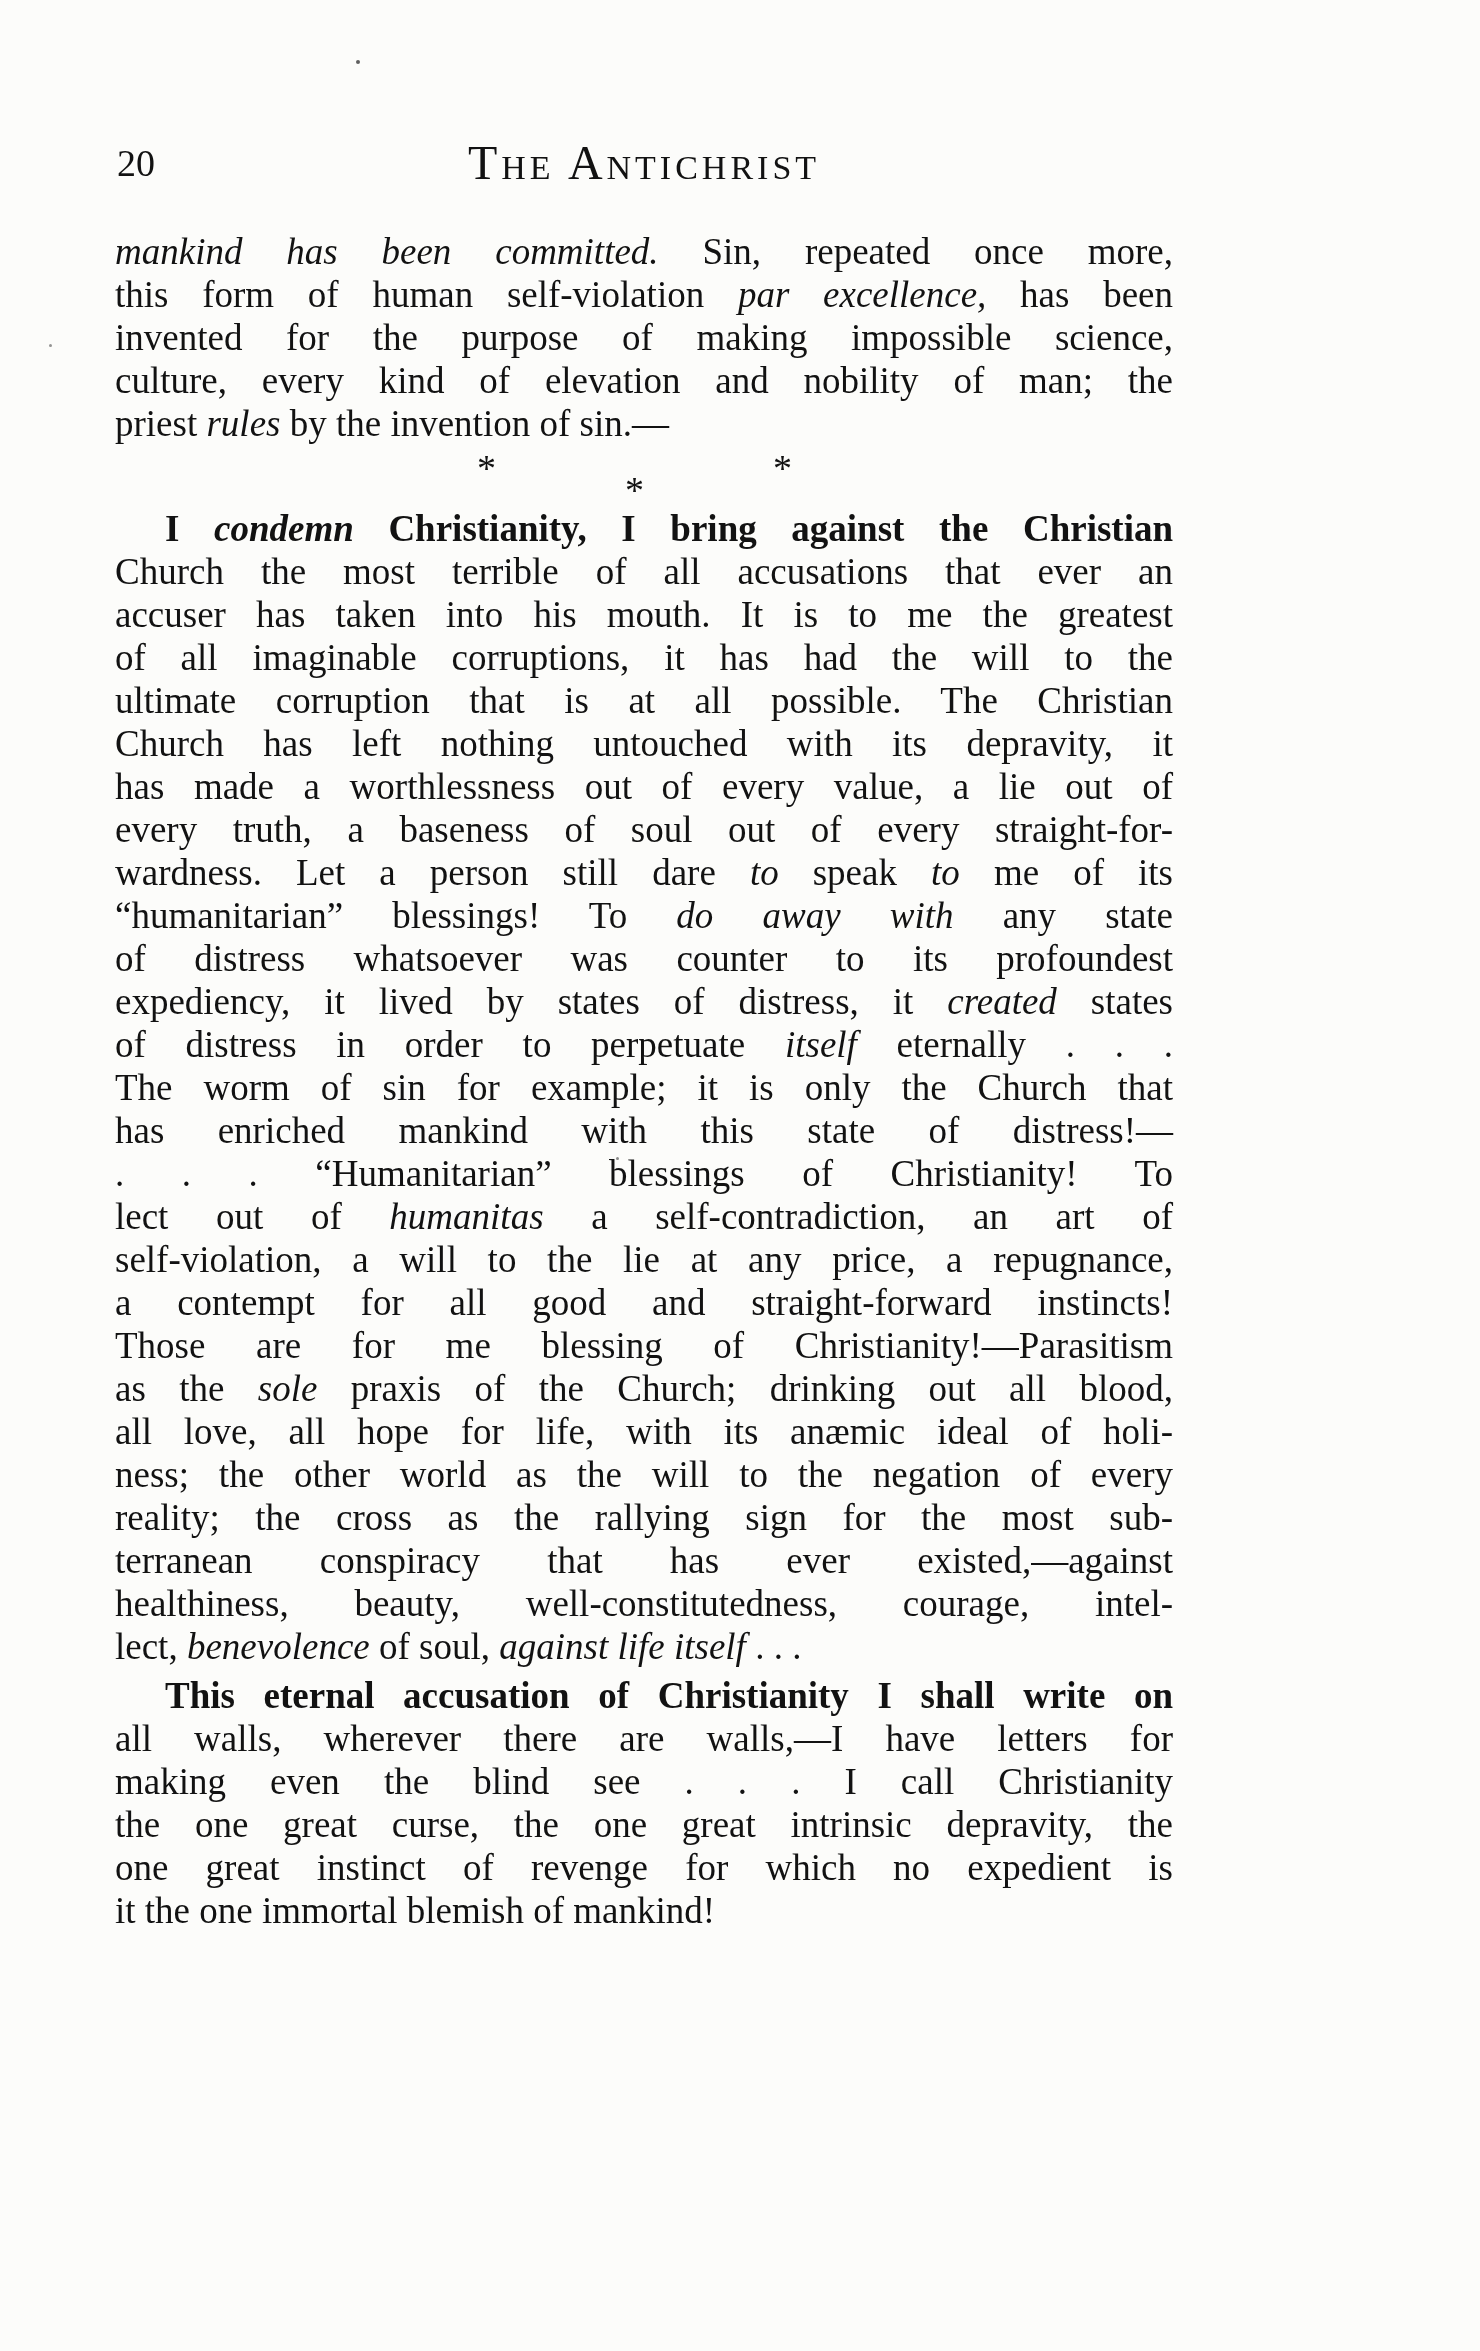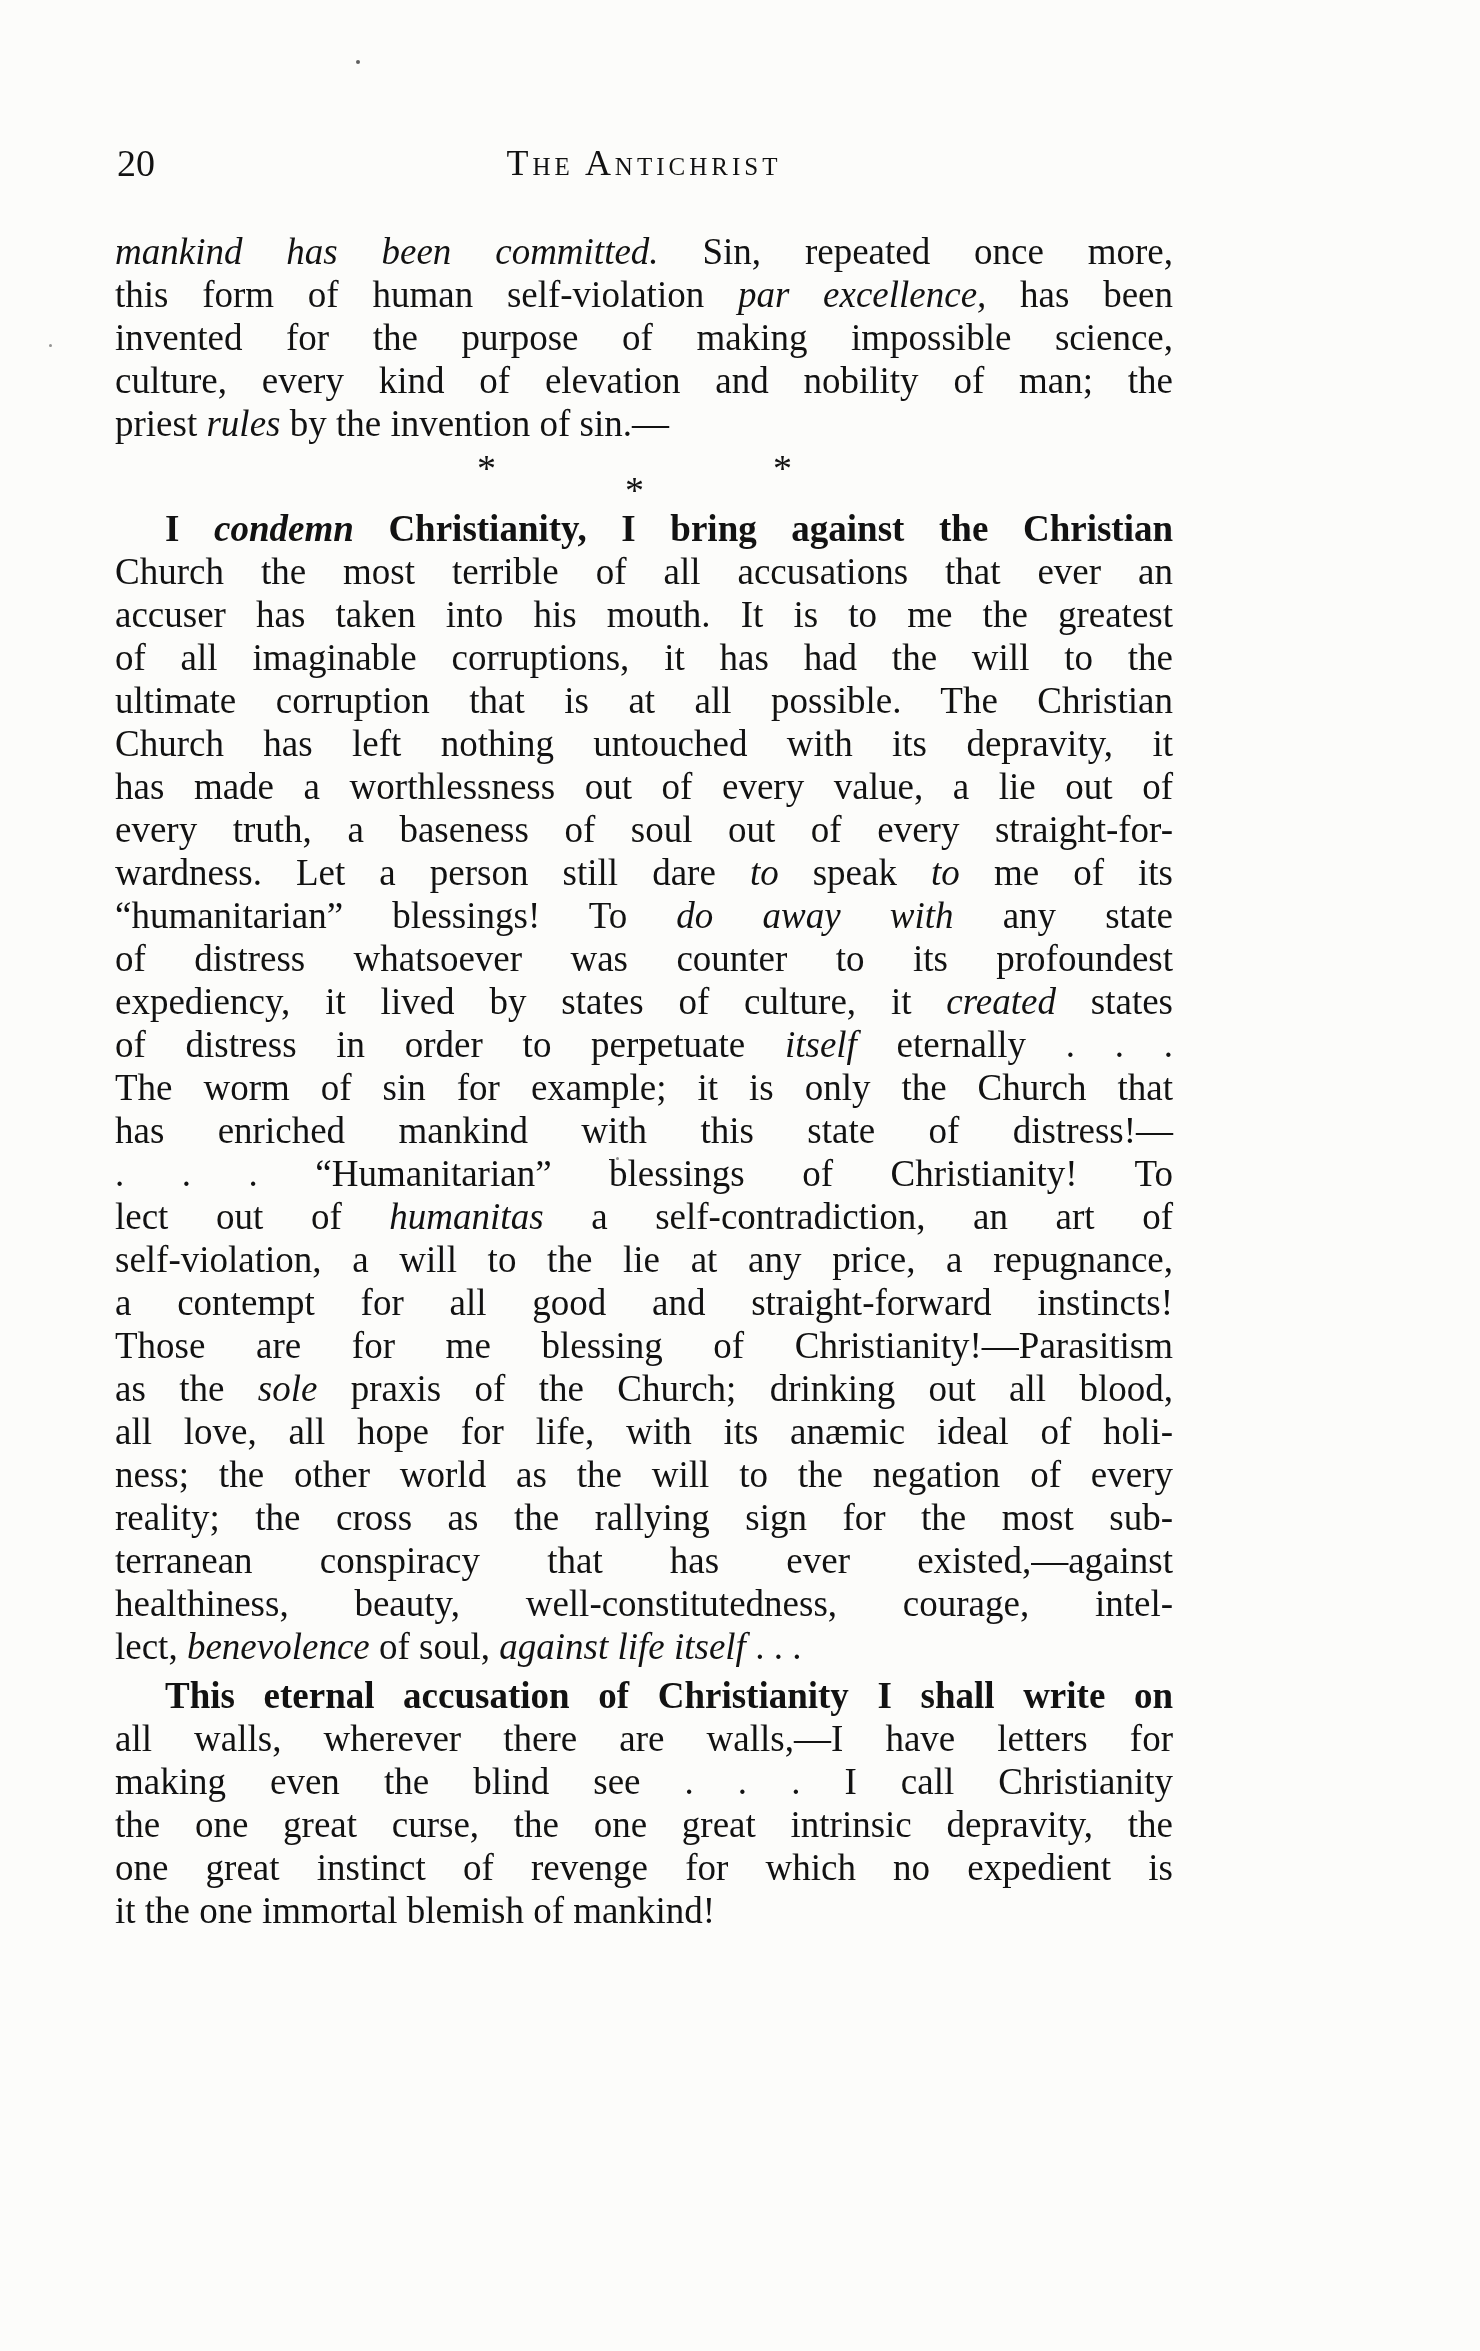--- a/index.html
+++ b/index.html
@@ -10,21 +10,21 @@
     overflow:hidden;
     font-family:"Liberation Serif","DejaVu Serif",serif;
     color:#121212;
   }
   .textblock{position:absolute;left:115px;top:140px;width:1058px;}
   .header{position:relative;height:46px;}
   .pagenum{position:absolute;left:2px;top:0;font-size:38px;line-height:46px;}
   .title{
     display:block;text-align:center;
     font-variant:small-caps;
-    font-size:36px;line-height:46px;letter-spacing:4px;
+    font-size:48px;line-height:46px;letter-spacing:4px;
   }
   .para{margin:0;}
   .p1{margin-top:44px;}
   .p3{margin-top:6px;}
   .line{font-size:37px;line-height:43px;height:43px;white-space:normal;}
   .line.just{text-align:justify;text-align-last:justify;}
   .line{text-align:left;}
   .indent-first .line:first-child{text-indent:50px;font-weight:bold;}
   .it{font-style:italic;}
   .separator{position:relative;height:62px;}
@@ -70,21 +70,21 @@
         <div class="line just"><span>Church the most terrible of all accusations that ever an</span></div>
         <div class="line just"><span>accuser has taken into his mouth. It is to me the greatest</span></div>
         <div class="line just"><span>of all imaginable corruptions, it has had the will to the</span></div>
         <div class="line just"><span>ultimate corruption that is at all possible. The Christian</span></div>
         <div class="line just"><span>Church has left nothing untouched with its depravity, it</span></div>
         <div class="line just"><span>has made a worthlessness out of every value, a lie out of</span></div>
         <div class="line just"><span>every truth, a baseness of soul out of every straight-for-</span></div>
         <div class="line just"><span>wardness. Let a person still dare </span><span class="it">to</span><span> speak </span><span class="it">to</span><span> me of its</span></div>
         <div class="line just"><span>“humanitarian” blessings! To </span><span class="it">do away with</span><span> any state</span></div>
         <div class="line just"><span>of distress whatsoever was counter to its profoundest</span></div>
-        <div class="line just"><span>expediency, it lived by states of culture, it </span><span class="it">created</span><span> states</span></div>
+        <div class="line just"><span>expediency, it lived by states of distress, it </span><span class="it">created</span><span> states</span></div>
         <div class="line just"><span>of distress in order to perpetuate </span><span class="it">itself</span><span> eternally . . .</span></div>
         <div class="line just"><span>The worm of sin for example; it is only the Church that</span></div>
         <div class="line just"><span>has enriched mankind with this state of distress!—</span></div>
         <div class="line just"><span>. . . “Humanitarian” blessings of Christianity! To</span></div>
         <div class="line just"><span>lect out of </span><span class="it">humanitas</span><span> a self-contradiction, an art of</span></div>
         <div class="line just"><span>self-violation, a will to the lie at any price, a repugnance,</span></div>
         <div class="line just"><span>a contempt for all good and straight-forward instincts!</span></div>
         <div class="line just"><span>Those are for me blessing of Christianity!—Parasitism</span></div>
         <div class="line just"><span>as the </span><span class="it">sole</span><span> praxis of the Church; drinking out all blood,</span></div>
         <div class="line just"><span>all love, all hope for life, with its anæmic ideal of holi-</span></div>

